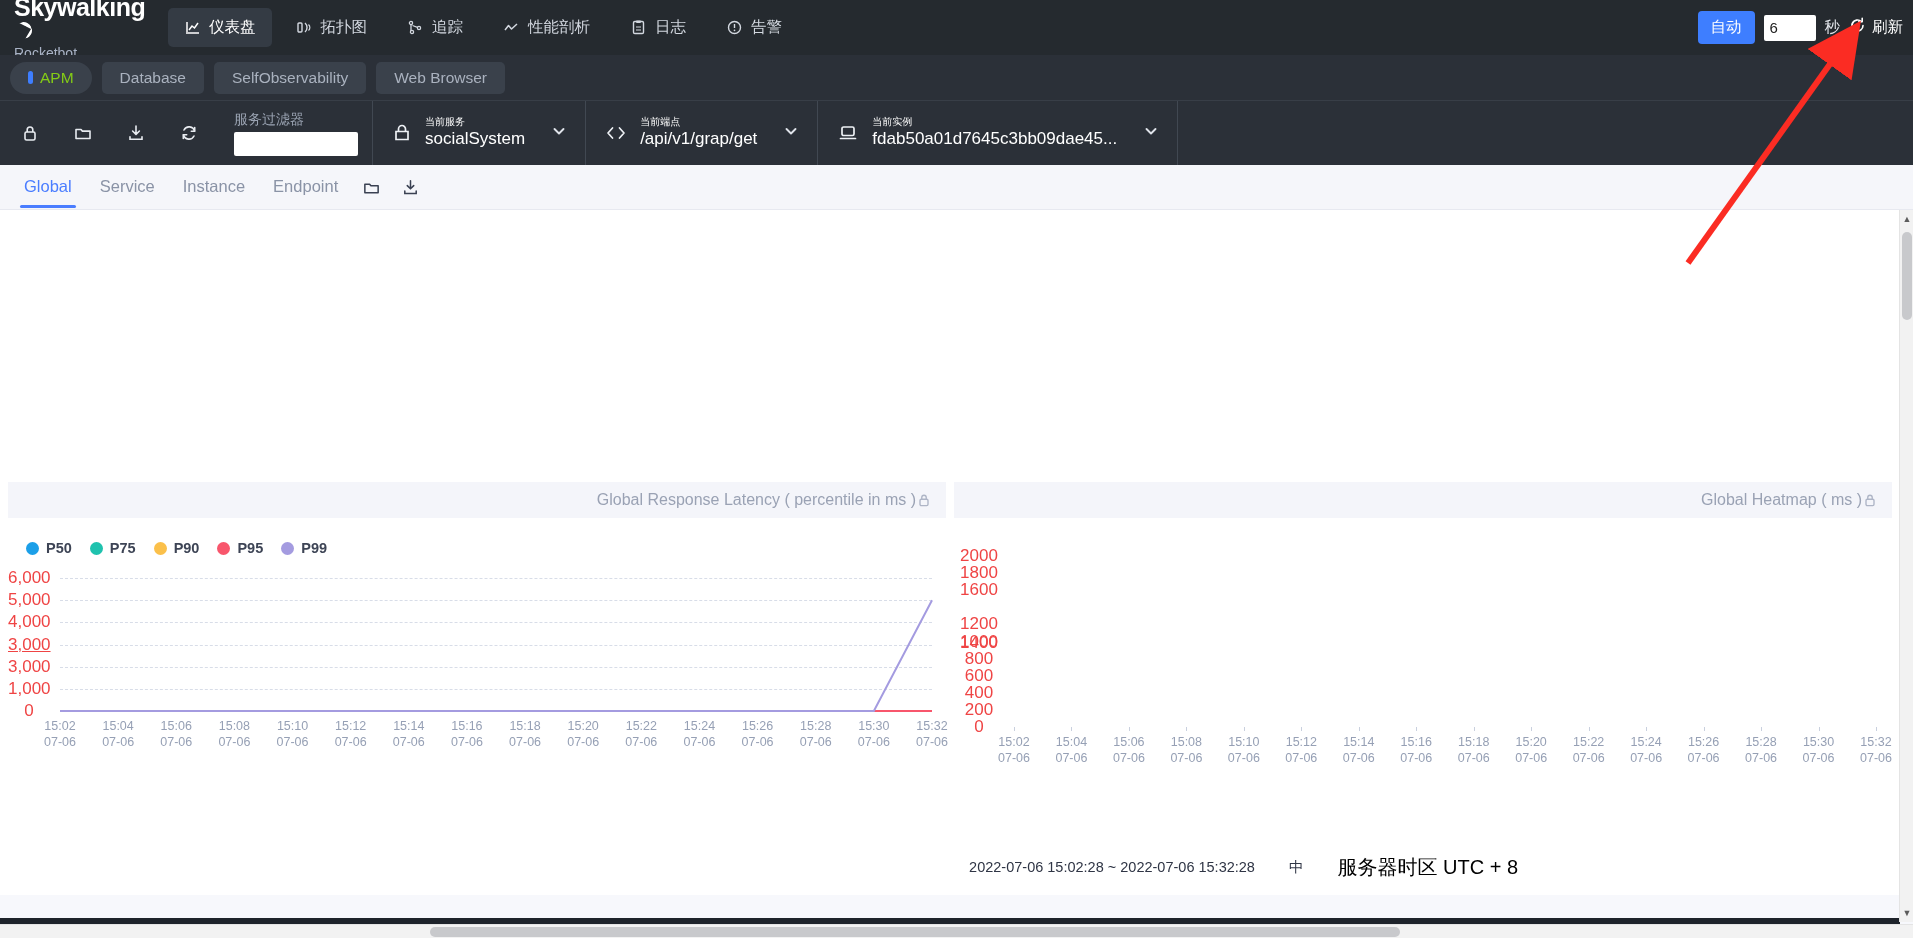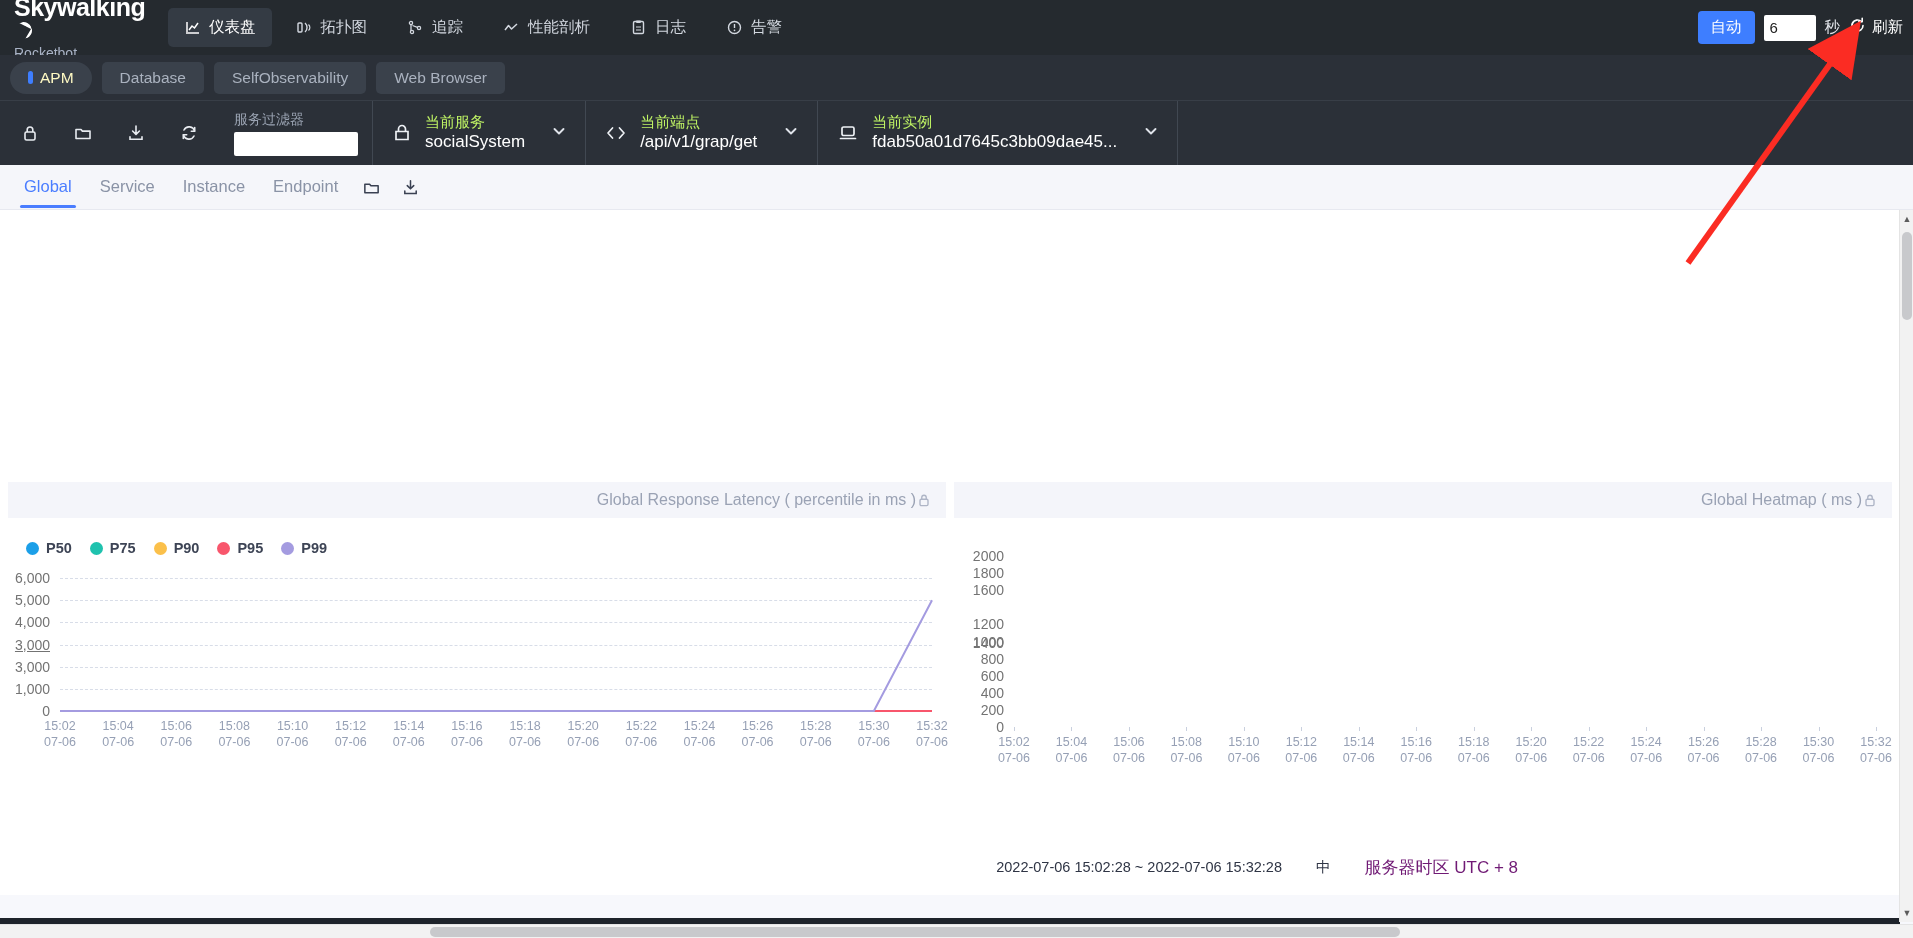--- a/index.html
+++ b/index.html
@@ -62,21 +62,21 @@
   
   .grouprow {
     position: absolute; top: 55px; left: 0; width: 1913px; height: 45px;
     background: #2b3038; display: flex; align-items: center; padding-left: 10px; gap: 10px;
   }
   .gtab {
     background: #3a414b; color: #aab2bf; font-size: 15.5px;
     padding: 7px 18px; border-radius: 5px; cursor: pointer;
     display: flex; align-items: center; gap: 7px;
   }
-  .gtab.active { color: #fef9c3; border-radius: 16px; }
+  .gtab.active { color: #84cc16; border-radius: 16px; }
   .gdot { width: 5px; height: 13px; border-radius: 3px; background: #3e7eff; display:inline-block; }
 
   
   .selbar {
     position: absolute; top: 100px; left: 0; width: 1913px; height: 65px;
     background: #2b3038; display: flex; align-items: stretch;
     border-top: 1px solid #383e47;
   }
   .tool-icons { display: flex; align-items: center; padding: 0 4px; }
   .tool-ic {
@@ -84,21 +84,21 @@
     cursor: pointer; color: #e8ebf0;
   }
   .vdiv { width: 1px; background: #414852; margin: 14px 0; }
 
   .selcell {
     display: flex; align-items: center; gap: 12px;
     padding: 0 18px; border-right: 1px solid #414852; min-width: 0;
   }
   .selcell .sicon { color: #eef1f5; display:flex; align-items:center; }
   .sel-body { display: flex; flex-direction: column; justify-content: center; gap: 2px; }
-  .sel-title { font-size: 15px; color: #bef264; line-height: 1.1; }
+  .sel-title { font-size: 10px; color: #ffffff; line-height: 1.1; }
   .sel-value { font-size: 17px; color: #fff; line-height: 1.2; white-space: nowrap; }
   .caret { color: #dfe3ea; margin-left: 14px; }
 
   .filter-cell { padding: 0 14px; display:flex; align-items:center; border-right: 1px solid #414852;}
   .filter-wrap { display: flex; flex-direction: column; gap: 3px; }
   .filter-lab { font-size: 14px; color: #9aa3b2; }
   .filter-input {
     width: 124px; height: 24px; background: #fff; border: none; border-radius: 2px;
     font-size: 14px; padding: 0 5px; font-family: "Liberation Sans", sans-serif;
   }
@@ -134,39 +134,39 @@
   .panel-title { font-size: 16px; color: #9aa2b4; }
   .panel-lock { color: #aeb5c6; display: flex; align-items: center; cursor: pointer; }
 
   .legend { display: flex; align-items: center; gap: 18px; padding: 14px 12px 6px 18px; }
   .legend-item { display: flex; align-items: center; gap: 7px; margin-top: 8px; }
   .legend-dot { width: 13px; height: 13px; border-radius: 50%; }
   .legend-lab { font-size: 14.5px; color: #3d4455; font-weight: 700; }
 
   .plot { position: relative; height: 185px; margin: 6px 0 0 0; }
   .ylab {
-    position: absolute; font-size: 14px; color: #737373; text-align: right;
+    position: absolute; font-size: 17px; color: #ef4444; text-align: center;
     transform: translateY(-50%); white-space: nowrap;
   }
   .gridline { position: absolute; height: 0; border-top: 1px dashed #d8dde8; }
   .xlab {
     position: absolute; font-size: 12.5px; color: #96a0b5; text-align: center;
     line-height: 1.25; transform: translateX(-50%); white-space: nowrap;
   }
   .xtick { position: absolute; width: 1px; height: 4px; background: #c9d0de; }
 
   
   .statusbar {
     position: absolute; bottom: 14px; left: 0; width: 1524px; height: 28px;
     display: flex; align-items: center; justify-content: flex-end;
     gap: 34px; padding-right: 6px; background: #fff;
   }
   .st-time { font-size: 14.5px; color: #2f3545; }
   .st-lang { font-size: 14.5px; color: #2f3545; cursor: pointer; }
-  .st-tz { font-size: 17px; color: #701a75; }
+  .st-tz { font-size: 20px; color: #000000; }
 
   
   .vscroll {
     position: absolute; right: 0; top: 210px; width: 14px; height: 712px;
     background: #f2f2f2; border-left: 1px solid #e4e4e4;
   }
   .vscroll-thumb { position: absolute; top: 22px; left: 2px; width: 10px; height: 88px; background: #c8c9cc; border-radius: 5px; }
   .vscroll-up, .vscroll-dn {
     position: absolute; left: 0; width: 14px; height: 18px; display:flex; align-items:center; justify-content:center;
     color: #5c5c5c; font-size: 9px;

